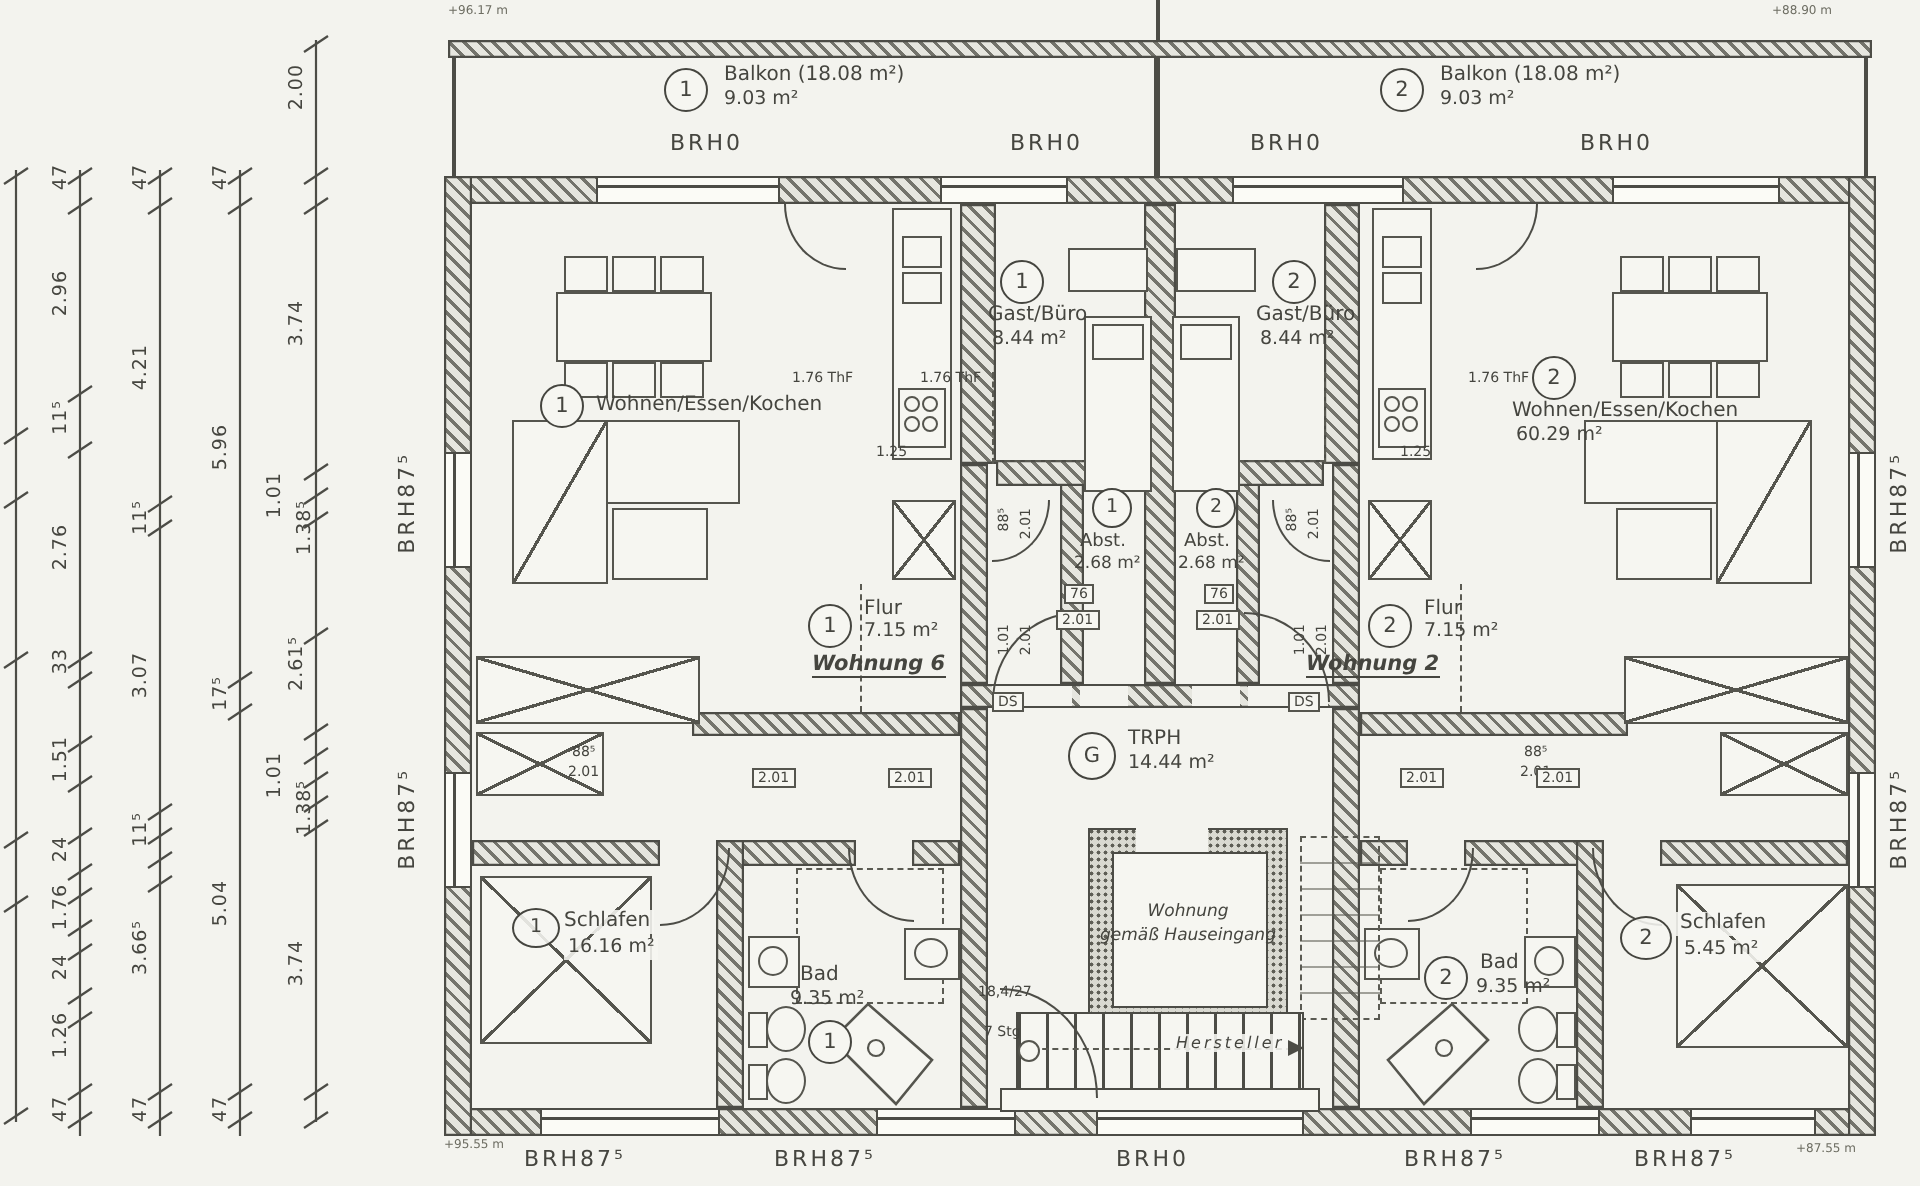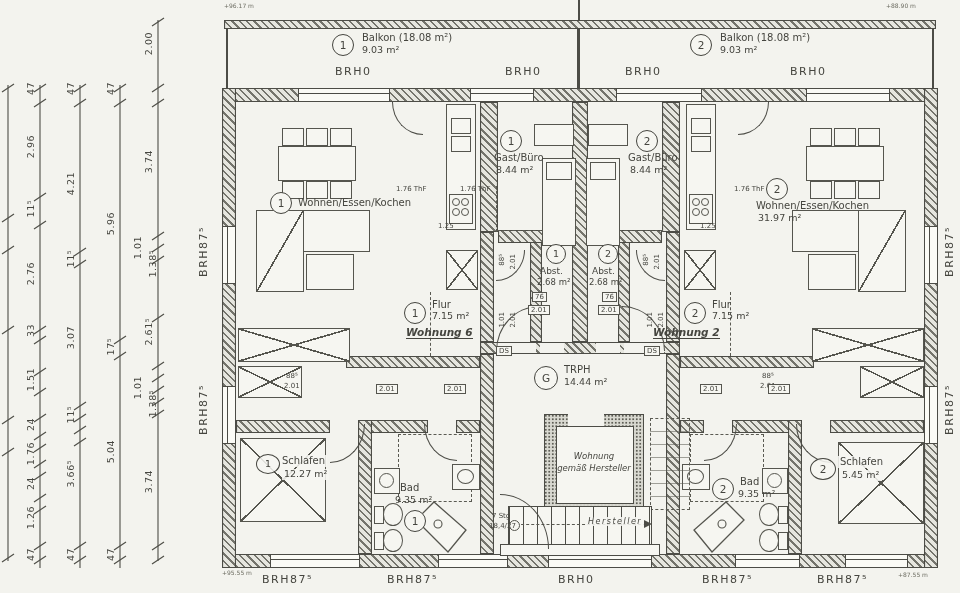--- a/index.html
+++ b/index.html
@@ -291,48 +291,48 @@
   <div class="dot" style="left:759px;top:529px;width:18px;height:21px"></div>
   <svg style="position:absolute;left:692px;top:500px" width="54" height="54">
     <polygon points="52,20 34,2 2,30 20,52" fill="#f6f6f1" stroke="#55554e" stroke-width="1.3"></polygon>
     <circle cx="30" cy="24" r="4" fill="none" stroke="#55554e" stroke-width="1.1"></circle>
   </svg>
 
   <div class="stip" style="left:544px;top:414px;width:100px;height:100px"></div>
   <div class="box" style="left:556px;top:426px;width:76px;height:76px"></div>
   <div class="gap" style="left:568px;top:414px;width:36px;height:12px"></div>
   <div class="t it" style="left:556px;top:452px;width:76px;text-align:center;font-size:8.5px">Wohnung</div>
-  <div class="t it" style="left:550px;top:464px;width:88px;text-align:center;font-size:8.5px">gemäß Hersteller</div>
+  <div class="t it" style="left:550px;top:464px;width:88px;text-align:center;font-size:8.5px">gemäß Hauseingang</div>
   <div class="dash dbox" style="left:650px;top:418px;width:38px;height:90px;background:repeating-linear-gradient(to bottom,transparent 0 12px,rgba(90,90,82,.55) 12px 13px)"></div>
   <div class="stairs" style="left:508px;top:506px;width:142px;height:40px"></div>
   <div class="box" style="left:500px;top:544px;width:158px;height:10px"></div>
   <div class="dash dh" style="left:516px;top:524px;width:130px"></div>
   <div class="dot" style="left:509px;top:520px;width:9px;height:9px"></div>
   <div class="arrow" style="left:644px;top:520px"></div>
   <div class="t tag" style="left:492px;top:512px">7 Stg</div>
-  <div class="t tag" style="left:489px;top:522px">18,4/27</div>
+  <div class="t tag" style="left:489px;top:492px">18,4/27</div>
   <div class="t it bg" style="left:586px;top:517px;font-size:8px;letter-spacing:1.5px">Hersteller</div>
 
   <div class="arc" style="left:392px;top:102px;width:30px;height:32px;border-radius:0 0 0 100%;border-top:none;border-right:none"></div>
   <div class="arc" style="left:738px;top:102px;width:30px;height:32px;border-radius:0 0 100% 0;border-top:none;border-left:none"></div>
   <div class="arc" style="left:496px;top:250px;width:28px;height:30px;border-radius:0 0 100% 0;border-top:none;border-left:none"></div>
   <div class="arc" style="left:636px;top:250px;width:28px;height:30px;border-radius:0 0 0 100%;border-top:none;border-right:none"></div>
   <div class="arc" style="left:496px;top:306px;width:42px;height:44px;border-radius:100% 0 0 0;border-bottom:none;border-right:none"></div>
   <div class="arc" style="left:622px;top:306px;width:42px;height:44px;border-radius:0 100% 0 0;border-bottom:none;border-left:none"></div>
   <div class="arc" style="left:330px;top:424px;width:34px;height:38px;border-radius:0 0 100% 0;border-top:none;border-left:none"></div>
   <div class="arc" style="left:424px;top:424px;width:32px;height:36px;border-radius:0 0 0 100%;border-top:none;border-right:none"></div>
   <div class="arc" style="left:704px;top:424px;width:32px;height:36px;border-radius:0 0 100% 0;border-top:none;border-left:none"></div>
   <div class="arc" style="left:796px;top:424px;width:34px;height:38px;border-radius:0 0 0 100%;border-top:none;border-right:none"></div>
   <div class="arc" style="left:500px;top:494px;width:48px;height:54px;border-radius:0 100% 0 0;border-bottom:none;border-left:none"></div>
 
   <div class="circ" style="left:270px;top:192px">1</div>
   <div class="t rm" style="left:298px;top:197px">Wohnen/Essen/Kochen</div>
   <div class="circ" style="left:766px;top:178px">2</div>
   <div class="t rm" style="left:756px;top:200px">Wohnen/Essen/Kochen</div>
-  <div class="t ar" style="left:758px;top:213px">31.97 m²</div>
+  <div class="t ar" style="left:758px;top:213px">60.29 m²</div>
   <div class="circ" style="left:500px;top:130px">1</div>
   <div class="t rm" style="left:494px;top:152px">Gast/Büro</div>
   <div class="t ar" style="left:496px;top:165px">8.44 m²</div>
   <div class="circ" style="left:636px;top:130px">2</div>
   <div class="t rm" style="left:628px;top:152px">Gast/Büro</div>
   <div class="t ar" style="left:630px;top:165px">8.44 m²</div>
   <div class="circ" style="left:546px;top:244px;width:18px;height:18px;line-height:18px;font-size:9.5px">1</div>
   <div class="t rm" style="left:540px;top:266px;font-size:9px">Abst.</div>
   <div class="t ar" style="left:537px;top:278px;font-size:8.5px">2.68 m²</div>
   <div class="circ" style="left:598px;top:244px;width:18px;height:18px;line-height:18px;font-size:9.5px">2</div>
@@ -344,21 +344,21 @@
   <div class="t wo" style="left:406px;top:326px">Wohnung 6</div>
   <div class="circ" style="left:684px;top:302px">2</div>
   <div class="t rm" style="left:712px;top:299px">Flur</div>
   <div class="t ar" style="left:712px;top:311px">7.15 m²</div>
   <div class="t wo" style="left:653px;top:326px">Wohnung 2</div>
   <div class="circ" style="left:534px;top:366px;width:22px;height:22px;line-height:22px">G</div>
   <div class="t rm" style="left:564px;top:364px">TRPH</div>
   <div class="t ar" style="left:564px;top:377px">14.44 m²</div>
   <div class="circ bg" style="left:256px;top:454px;width:18px;height:18px;line-height:18px;font-size:9.5px">1</div>
   <div class="t rm bg" style="left:280px;top:455px">Schlafen</div>
-  <div class="t ar bg" style="left:282px;top:469px">12.27 m²</div>
+  <div class="t ar bg" style="left:282px;top:469px">16.16 m²</div>
   <div class="circ bg" style="left:810px;top:458px">2</div>
   <div class="t rm bg" style="left:838px;top:456px">Schlafen</div>
   <div class="t ar bg" style="left:840px;top:470px">5.45 m²</div>
   <div class="t rm" style="left:400px;top:482px">Bad</div>
   <div class="t ar" style="left:395px;top:495px">9.35 m²</div>
   <div class="circ" style="left:404px;top:510px">1</div>
   <div class="circ" style="left:712px;top:478px">2</div>
   <div class="t rm" style="left:740px;top:476px">Bad</div>
   <div class="t ar" style="left:738px;top:489px">9.35 m²</div>
 

